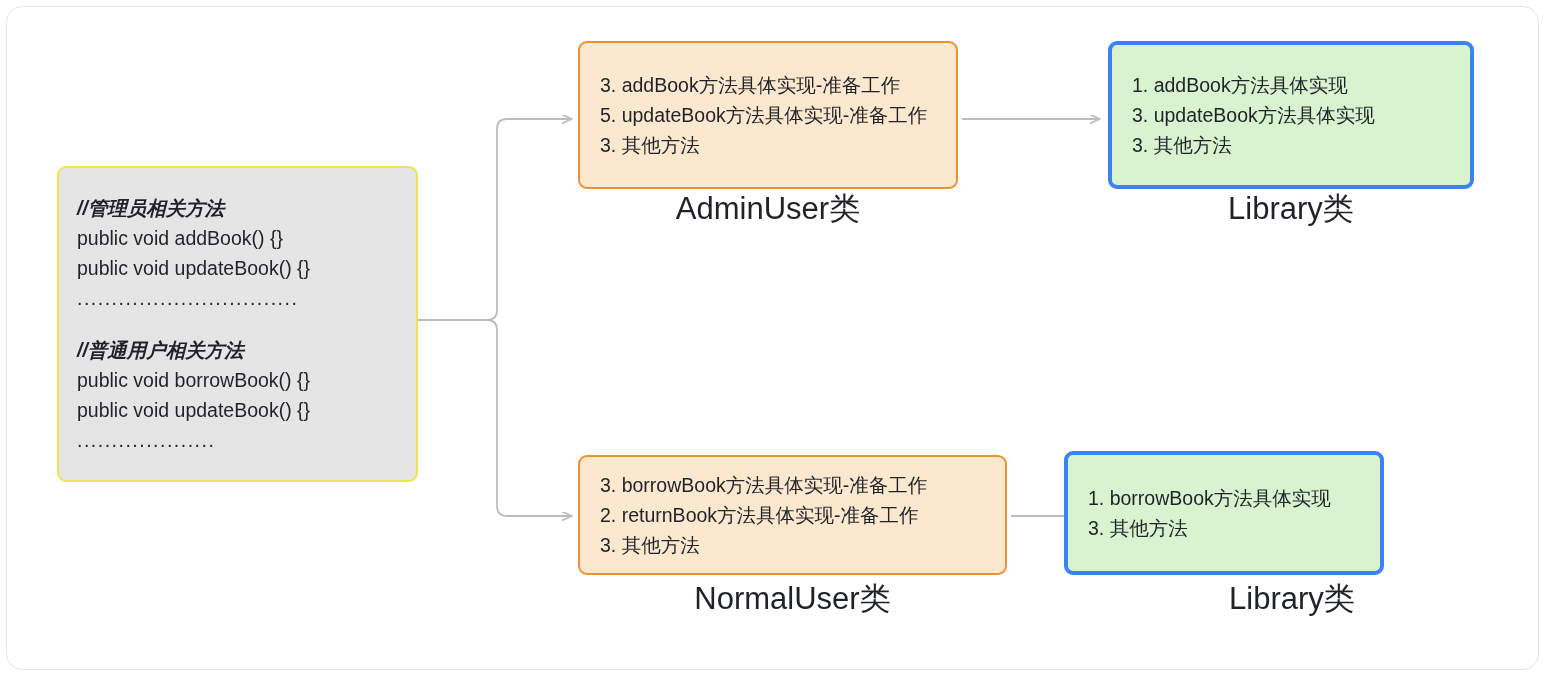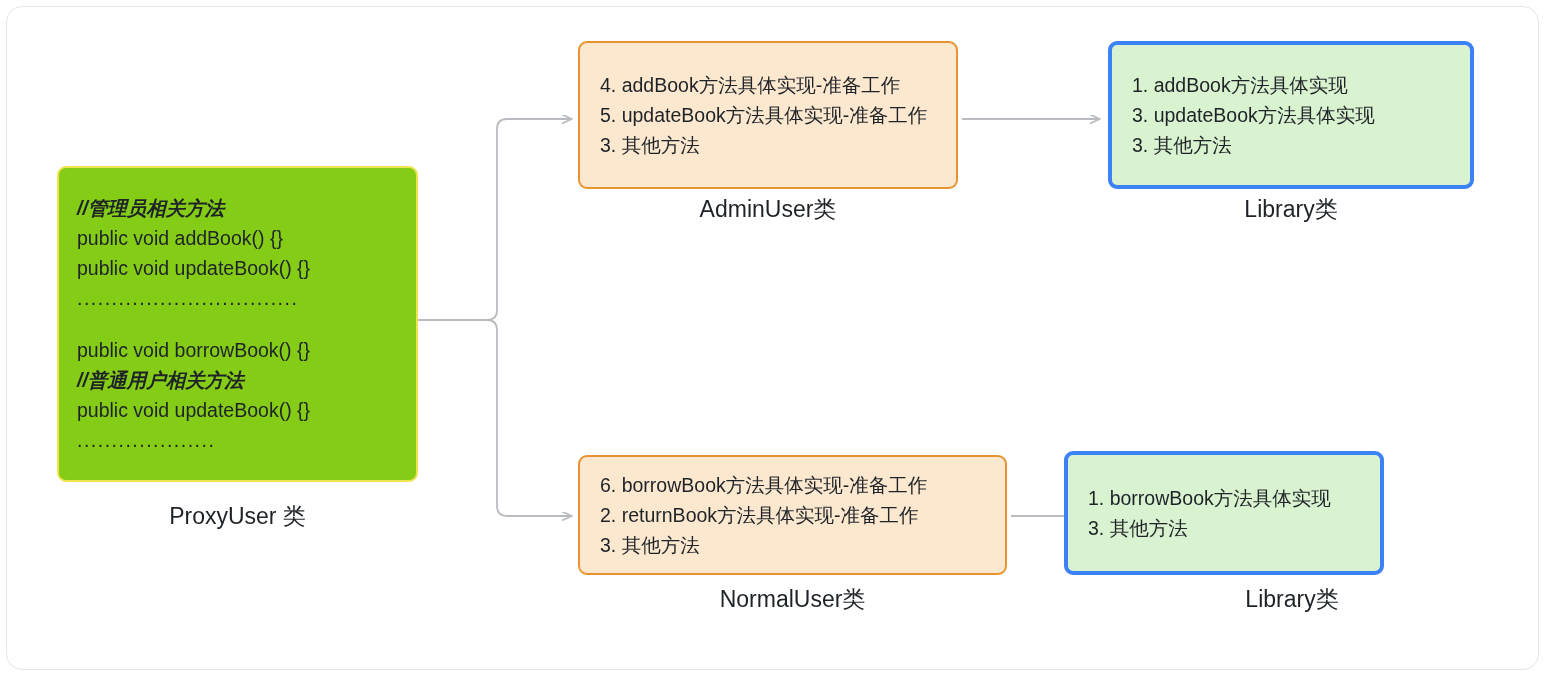--- a/index.html
+++ b/index.html
@@ -33,37 +33,37 @@
   .node {
     position: absolute;
     box-sizing: border-box;
     border-radius: 9px;
     display: flex;
     flex-direction: column;
     justify-content: center;
   }
 
   .node-yellow {
-    background: #84cc16;
+    background: #e5e5e5;
     border: 2px solid #efe451;
   }
   .node-orange {
     background: #fce8cf;
     border: 2px solid #e79331;
   }
   .node-green {
     background: #d9f2d0;
     border: 4px solid #3b82f6;
   }
 
   .caption {
     position: absolute;
     text-align: center;
     color: #1f2328;
-    font-size: 23px;
+    font-size: 31px;
     line-height: 30px;
     white-space: nowrap;
     font-family: "Liberation Sans", "DejaVu Sans", sans-serif;
   }
 
   .code-list {
     padding: 0 18px;
     color: #1f2328;
     font-size: 19.5px;
     line-height: 30px;
@@ -114,49 +114,48 @@
     <path d="M1011,516 L1112,516" fill="none" stroke="#b9bcc0" stroke-width="1.8" marker-end="url(#arrowhead)"></path>
   </svg>
 
   <div class="node node-yellow" style="left:57px; top:166px; width:361px; height:316px;">
     <div class="code-list">
       <div class="code-line comment">//管理员相关方法</div>
       <div class="code-line">public void addBook() {}</div>
       <div class="code-line">public void updateBook() {}</div>
       <div class="code-line dots">................................</div>
       <div class="code-gap"></div>
+      <div class="code-line comment">//普通用户相关方法</div>
       <div class="code-line">public void borrowBook() {}</div>
-      <div class="code-line comment">//普通用户相关方法</div>
       <div class="code-line">public void updateBook() {}</div>
       <div class="code-line dots">....................</div>
     </div>
   </div>
-  <div class="caption" style="left:57px; top:501px; width:361px;">ProxyUser 类</div>
 
   <div class="node node-orange" style="left:578px; top:41px; width:380px; height:148px;">
     <div class="step-list">
-      <div class="step-line">4. addBook方法具体实现-准备工作</div>
+      <div class="step-line">3. addBook方法具体实现-准备工作</div>
       <div class="step-line">5. updateBook方法具体实现-准备工作</div>
       <div class="step-line">3. 其他方法</div>
     </div>
   </div>
   <div class="caption" style="left:578px; top:194px; width:380px;">AdminUser类</div>
 
   <div class="node node-green" style="left:1108px; top:41px; width:366px; height:148px;">
     <div class="step-list">
       <div class="step-line">1. addBook方法具体实现</div>
       <div class="step-line">3. updateBook方法具体实现</div>
       <div class="step-line">3. 其他方法</div>
     </div>
   </div>
   <div class="caption" style="left:1108px; top:194px; width:366px;">Library类</div>
 
   <div class="node node-orange" style="left:578px; top:455px; width:429px; height:120px;">
     <div class="step-list">
-      <div class="step-line">6. borrowBook方法具体实现-准备工作</div>
+      <div class="step-line">3. borrowBook方法具体实现-准备工作</div>
       <div class="step-line">2. returnBook方法具体实现-准备工作</div>
       <div class="step-line">3. 其他方法</div>
     </div>
   </div>
   <div class="caption" style="left:578px; top:584px; width:429px;">NormalUser类</div>
 
   <div class="node node-green" style="left:1064px; top:451px; width:320px; height:124px;">
     <div class="step-list">
       <div class="step-line">1. borrowBook方法具体实现</div>
       <div class="step-line">3. 其他方法</div>

